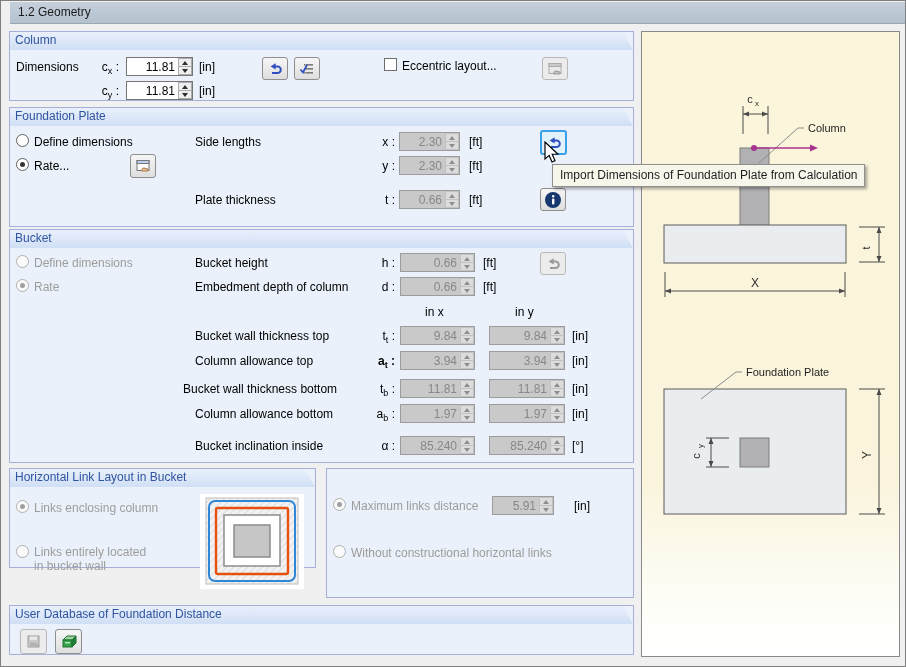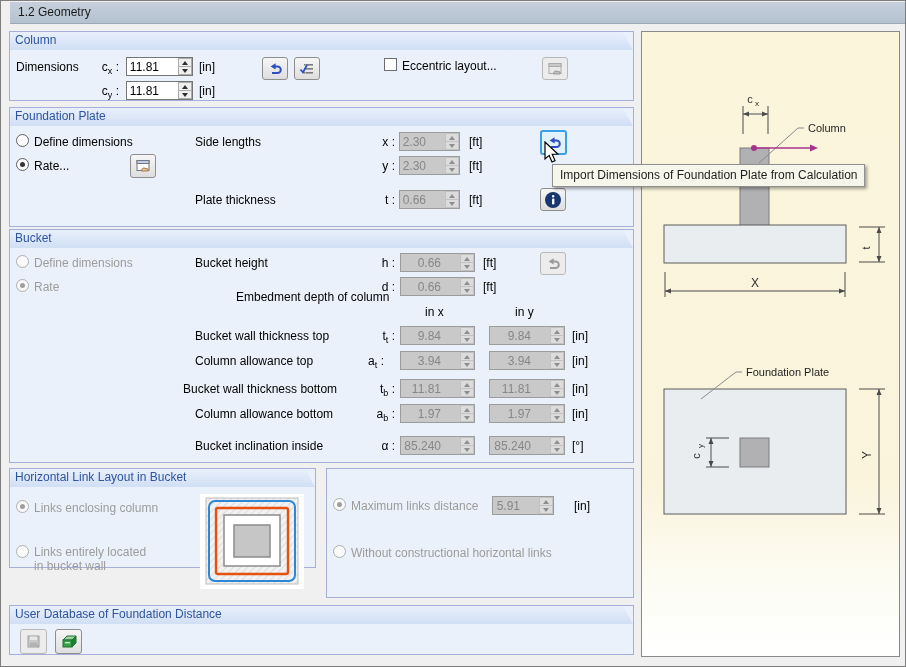--- a/index.html
+++ b/index.html
@@ -6,21 +6,21 @@
   *{box-sizing:border-box;}
   .window{position:relative;width:906px;height:667px;background:#F0F0F0;border:1px solid #7E7E7E;overflow:hidden;}
   .titlebar{position:absolute;left:9px;top:1px;width:902px;height:22px;background:linear-gradient(#C5D0DC,#B4C1CE);border-bottom:1px solid #9AA7B5;color:#1A1A1A;font-size:12px;line-height:21px;padding-left:8px;}
   .grp{position:absolute;background:#EBF1FA;border:1px solid #A6AFD9;}
   .grp-hdr{position:absolute;left:0;top:0;right:0;height:18px;background:linear-gradient(#E9F0FB,#D0DFF5);clip-path:polygon(0 0,calc(100% - 10px) 0,100% 100%,0 100%);}
   .grp-hdr span{display:block;font-size:12px;color:#2F54A0;padding-left:5px;line-height:17px;white-space:nowrap;}
   .lb{position:absolute;font-size:12px;color:#000;white-space:nowrap;}
   .lb.dis{color:#9C9C9C;}
   .lb.r{text-align:right;}
   sub{font-size:9px;line-height:1;}
-  .spin{position:absolute;height:19px;display:flex;align-items:stretch;border:1px solid #767676;background:#fff;gap:16px;}
+  .spin{position:absolute;height:19px;display:flex;align-items:stretch;border:1px solid #767676;background:#fff;}
   .spin .val{flex:1;text-align:right;padding:2px 3px 0 0;font-size:12px;color:#000;overflow:hidden;}
   .spin .ud{width:14px;display:flex;flex-direction:column;}
   .spin .ub,.spin .db{flex:1;display:flex;align-items:center;justify-content:center;background:#EFEFEF;border:1px solid #ACACAC;}
   .spin .ub{border-bottom:none;}
   .ua{width:0;height:0;border-left:3px solid transparent;border-right:3px solid transparent;border-bottom:4px solid #2E2E2E;}
   .da{width:0;height:0;border-left:3px solid transparent;border-right:3px solid transparent;border-top:4px solid #2E2E2E;}
   .spin.dis{border-color:#9C9C9C;background:#C9C9C9;justify-content:flex-end;}
   .spin.dis .val{color:#878787;}
   .spin.dis .ub,.spin.dis .db{background:#DCDCDC;border-color:#C2C2C2;}
   .spin.dis .ua{border-bottom-color:#8E8E8E;}
@@ -195,21 +195,21 @@
       </span>
     <span class="lb" style="left:473px;top:26px;">[ft]</span>
     <button class="btn dis" style="left:530px;top:22px;">
       <svg width="16" height="16" viewBox="0 0 16 16">
           <path d="M5 12 H10.5 A3.3 3.3 0 1 0 10.5 5.4 H7.5" fill="none" stroke="#9A9A9A" stroke-width="2"></path>
           <path d="M8.6 2.2 L3.6 5.4 L8.6 8.6 Z" fill="#9A9A9A"></path>
         </svg>
     </button>
     <span class="rad dis sel" style="left:6px;top:49px;"></span>
     <span class="lb dis" style="left:24px;top:50px;">Rate</span>
-    <span class="lb" style="left:185px;top:60px;margin-left:41px;">Embedment depth of column</span>
+    <span class="lb" style="left:185px;top:50px;">Embedment depth of column</span>
     <span class="lb r" style="left:355px;top:50px;width:30px;"><span>d</span> <span>:</span></span>
     <span class="spin dis" style="left:390px;top:47px;width:75px;">
         <span class="val">0.66</span>
         <span class="ud">
           <span class="ub">
             <i class="ua"></i>
           </span>
           <span class="db">
             <i class="da"></i>
           </span>
@@ -240,21 +240,21 @@
             <i class="ua"></i>
           </span>
           <span class="db">
             <i class="da"></i>
           </span>
         </span>
       </span>
     <span class="lb" style="left:562px;top:99px;">[in]</span>
 
     <span class="lb" style="left:185px;top:124px;">Column allowance top</span>
-    <span class="lb r" style="left:344px;top:124px;width:30px;"><span>a</span><sub>t</sub> <span>:</span></span>
+    <span class="lb r" style="left:355px;top:124px;width:30px;font-weight:bold;"><span>a</span><sub>t</sub> <span>:</span></span>
     <span class="spin dis" style="left:390px;top:121px;width:75px;">
         <span class="val">3.94</span>
         <span class="ud">
           <span class="ub">
             <i class="ua"></i>
           </span>
           <span class="db">
             <i class="da"></i>
           </span>
         </span>

